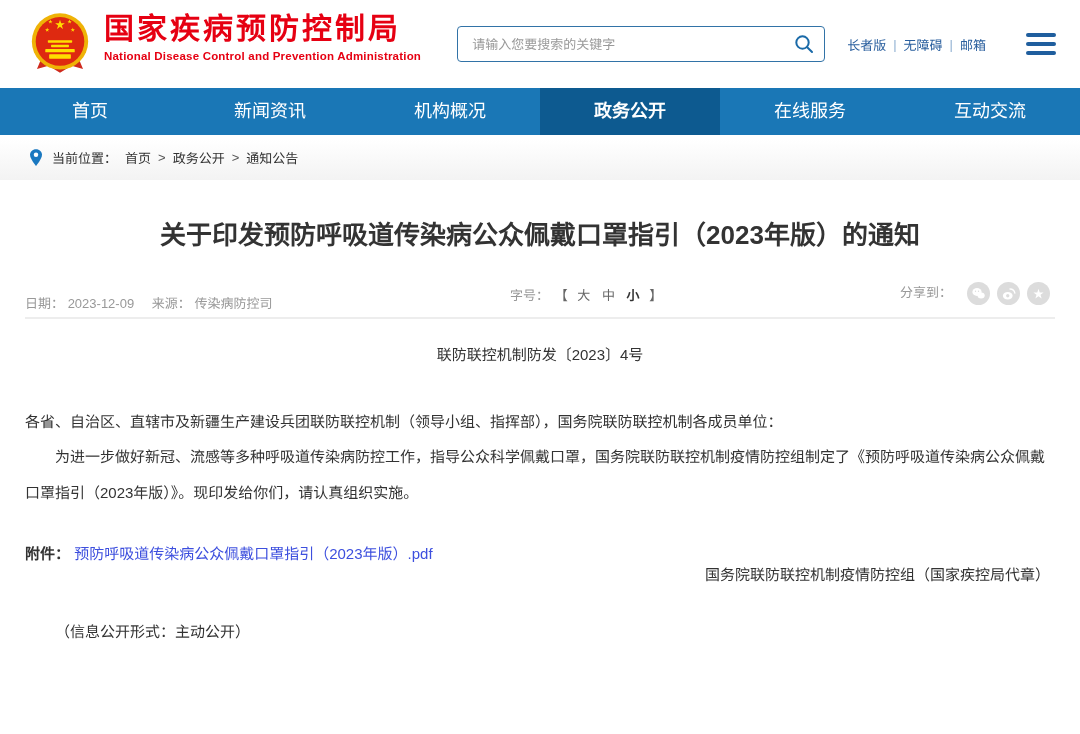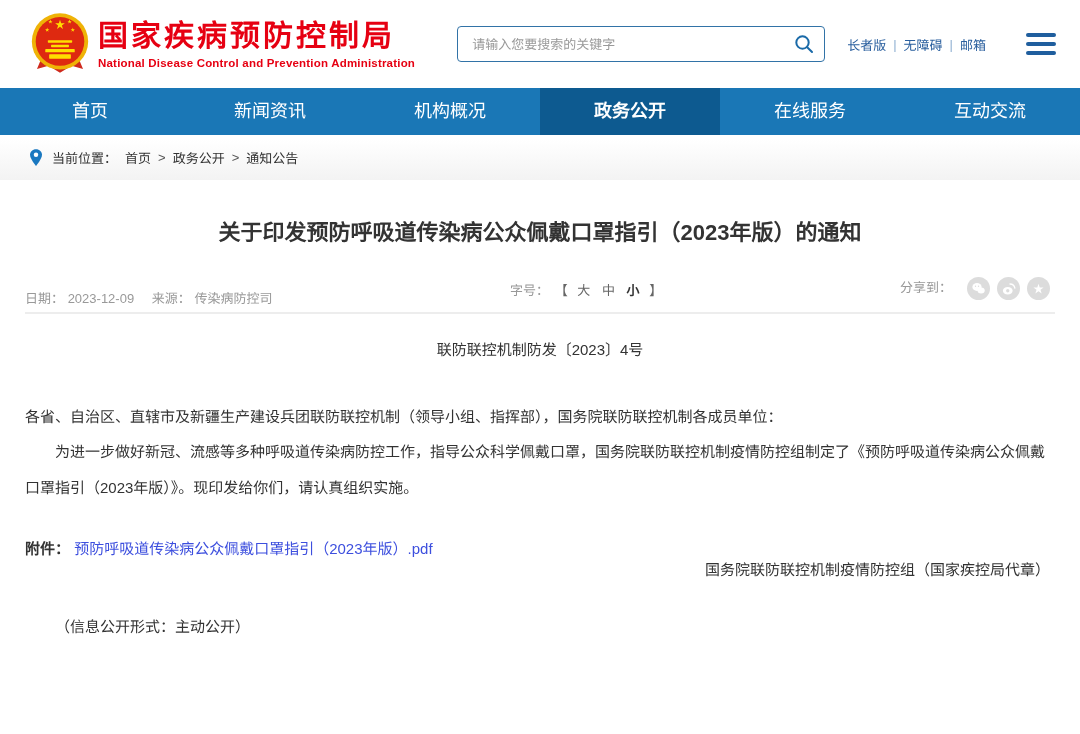--- a/index.html
+++ b/index.html
@@ -1,21 +1,21 @@
 <!DOCTYPE html>
 <html lang="zh-CN"><head>
 <meta charset="utf-8">
 <style>
   * { margin:0; padding:0; box-sizing:border-box; }
   html,body { width:1080px; background:#fff; font-family:"Liberation Sans","DejaVu Sans",sans-serif; }
   body { height:734px; overflow:hidden; color:#333; }
 
   
   .topbar { height:88px; display:flex; align-items:center; padding:0 24px 0 28px; background:#fff; }
-  .logo { display:flex; align-items:center; gap:6px; cursor:pointer; }
+  .logo { display:flex; align-items:flex-start; gap:12px; cursor:pointer; }
   .emblem { width:64px; height:64px; flex:0 0 auto; }
   .site-name { color:#e60012; font-size:30px; font-weight:bold; letter-spacing:3px; line-height:1.15; }
   .site-name-en { color:#e60012; font-size:11.5px; font-weight:bold; margin-top:3px; letter-spacing:.2px; }
   .header-right { margin-left:auto; display:flex; align-items:center; }
   .searchbox { width:368px; height:36px; border:1px solid #3273a7; border-radius:4px; display:flex; align-items:center; overflow:hidden; background:#fff; }
   .searchbox input { flex:1; border:none; outline:none; font-size:13px; padding:0 10px 0 14px; color:#333; font-family:inherit; }
   .searchbox input::placeholder { color:#999; }
   .search-btn { width:40px; height:100%; border:none; background:transparent; display:flex; align-items:center; justify-content:center; cursor:pointer; }
   .quick-links { margin-left:22px; font-size:13px; color:#2a5f9e; display:flex; align-items:center; white-space:nowrap; }
   .quick-links a { color:#2a5f9e; text-decoration:none; cursor:pointer; }
@@ -31,21 +31,21 @@
   
   .crumbbar { height:45px; display:flex; align-items:center; padding:11px 28px; background:linear-gradient(#ffffff 10%, #f3f3f3 100%); }
   .crumbbar .pin { width:16px; height:20px; margin-right:8px; }
   .crumbbar { font-size:13px; color:#333; }
   .crumbbar a { color:#333; text-decoration:none; cursor:pointer; }
   .crumbbar .csep { margin:0 7px; color:#555; }
   .crumb-prefix { margin-right:8px; }
 
   
   .container { padding:0 25px; }
-  .article-title { margin-top:34px; text-align:center; font-size:22px; font-weight:bold; color:#333; }
+  .article-title { margin-top:34px; text-align:center; font-size:26px; font-weight:bold; color:#333; }
   .meta-row { position:relative; margin-top:30px; height:24px; font-size:13px; color:#999; }
   .meta-left { position:absolute; left:0; top:12px; }
   .meta-left .v { margin-right:14px; }
   .fontsize-group { position:absolute; left:485px; top:4px; color:#999; }
   .fontsize-group .bracket { color:#666; margin:0 2px; }
   .fontsize-group a { color:#666; text-decoration:none; margin:0 4px; cursor:pointer; }
   .fontsize-group a.small-active { color:#333; font-weight:bold; }
   .share-group { position:absolute; right:5px; top:0; display:flex; align-items:center; color:#999; }
   .share-group .share-label { margin-right:8px; line-height:24px; }
   .share-circle { width:23px; height:23px; border-radius:50%; background:#dcdcdc; margin-left:7px; display:flex; align-items:center; justify-content:center; cursor:pointer; }

